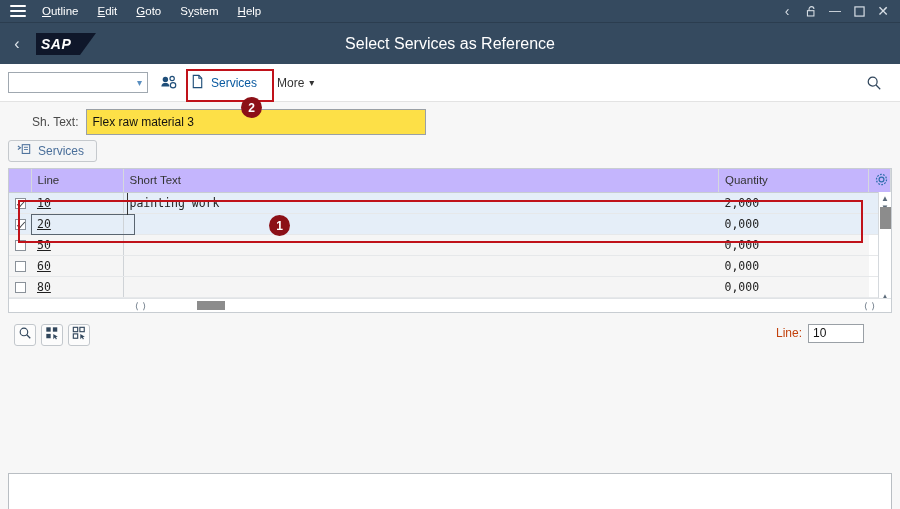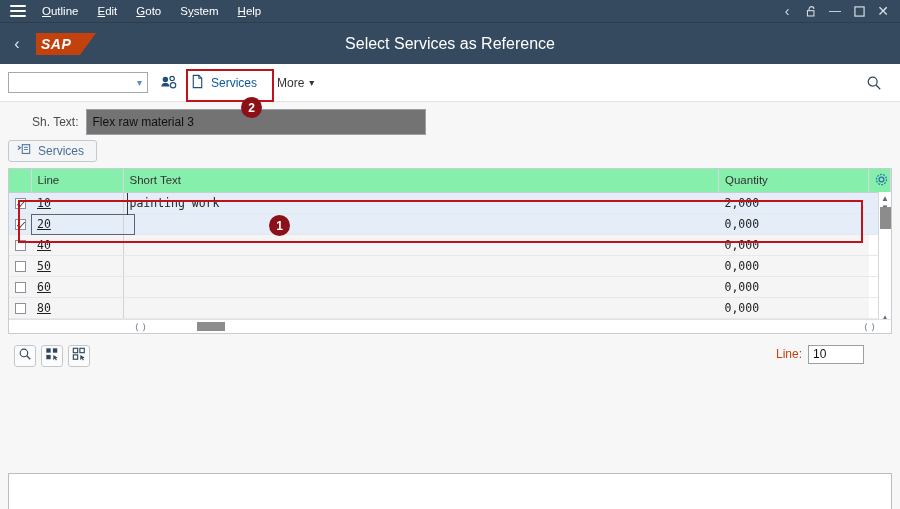--- a/index.html
+++ b/index.html
@@ -55,21 +55,21 @@
     position: relative;
     border-top: 1px solid #2b3d4f;
   }
   .back-chevron {
     width: 34px; height: 42px;
     display: flex; align-items: center; justify-content: center;
     color: #dfe6ec; font-size: 16px; cursor: pointer;
   }
   .sap-logo {
     width: 60px; height: 22px;
-    background: #c2410c;
+    background: #0f172a;
     position: relative;
     display: flex; align-items: center; justify-content: flex-start;
     padding-left: 5px;
     margin-left: 2px;
   }
   .sap-logo span {
     color: #ffffff; font-weight: bold; font-size: 14px;
     letter-spacing: 0.5px; font-style: italic;
     position: relative; z-index: 2;
   }
@@ -133,21 +133,21 @@
   .shtext-row {
     display: flex; align-items: center;
     padding-left: 32px; height: 24px;
   }
   .shtext-label {
     font-size: 12px; color: #4a4a4a; margin-right: 8px;
   }
   .shtext-input {
     width: 340px; height: 20px;
     border: 1px solid #9aa0a6;
-    background: #737373;
+    background: #fde047;
     font-size: 12px; color: #111;
     padding: 12px 5px; line-height: 18px;
     font-family: "Liberation Sans", sans-serif;
   }
   .tabrow { padding: 6px 0 4px 8px; }
   .tab-btn {
     display: inline-flex; align-items: center; gap: 7px;
     height: 22px; padding: 0 12px 0 8px;
     border: 1px solid #c5c9cd; border-radius: 3px;
     background: #f4f5f6;
@@ -158,21 +158,21 @@
   
   .tablewrap {
     margin: 2px 8px 0 8px;
     border: 1px solid #c8cdd2;
     background: #ffffff;
     position: relative;
   }
   table.grid { width: 100%; border-collapse: collapse; table-layout: fixed; }
   table.grid th {
     height: 23px;
-    background: #86efac;
+    background: #c4b5fd;
     border-bottom: 1px solid #c8cdd2;
     border-right: 1px solid #d5d9dd;
     font-size: 11.5px; font-weight: normal; color: #333;
     text-align: left; padding: 0 6px;
   }
   table.grid td {
     height: 21px;
     border-bottom: 1px solid #e6e8ea;
     font-size: 11.5px; color: #222;
     padding: 0 6px;
@@ -440,27 +440,20 @@
         </tr>
         <tr class="sel">
           <td class="c-check"><span class="cbx on"></span></td>
           <td class="c-line"><span class="linelink">20</span></td>
           <td class="c-text"></td>
           <td class="c-qty">0,000</td>
           <td style="width: 22px; background: rgb(255, 255, 255);"></td>
         </tr>
         <tr>
           <td class="c-check"><span class="cbx"></span></td>
-          <td class="c-line"><span class="linelink">40</span></td>
-          <td class="c-text"></td>
-          <td class="c-qty">0,000</td>
-          <td style="width: 22px; background: rgb(255, 255, 255);"></td>
-        </tr>
-        <tr>
-          <td class="c-check"><span class="cbx"></span></td>
           <td class="c-line"><span class="linelink">50</span></td>
           <td class="c-text"></td>
           <td class="c-qty">0,000</td>
           <td style="width: 22px; background: rgb(255, 255, 255);"></td>
         </tr>
         <tr>
           <td class="c-check"><span class="cbx"></span></td>
           <td class="c-line"><span class="linelink">60</span></td>
           <td class="c-text"></td>
           <td class="c-qty">0,000</td>

